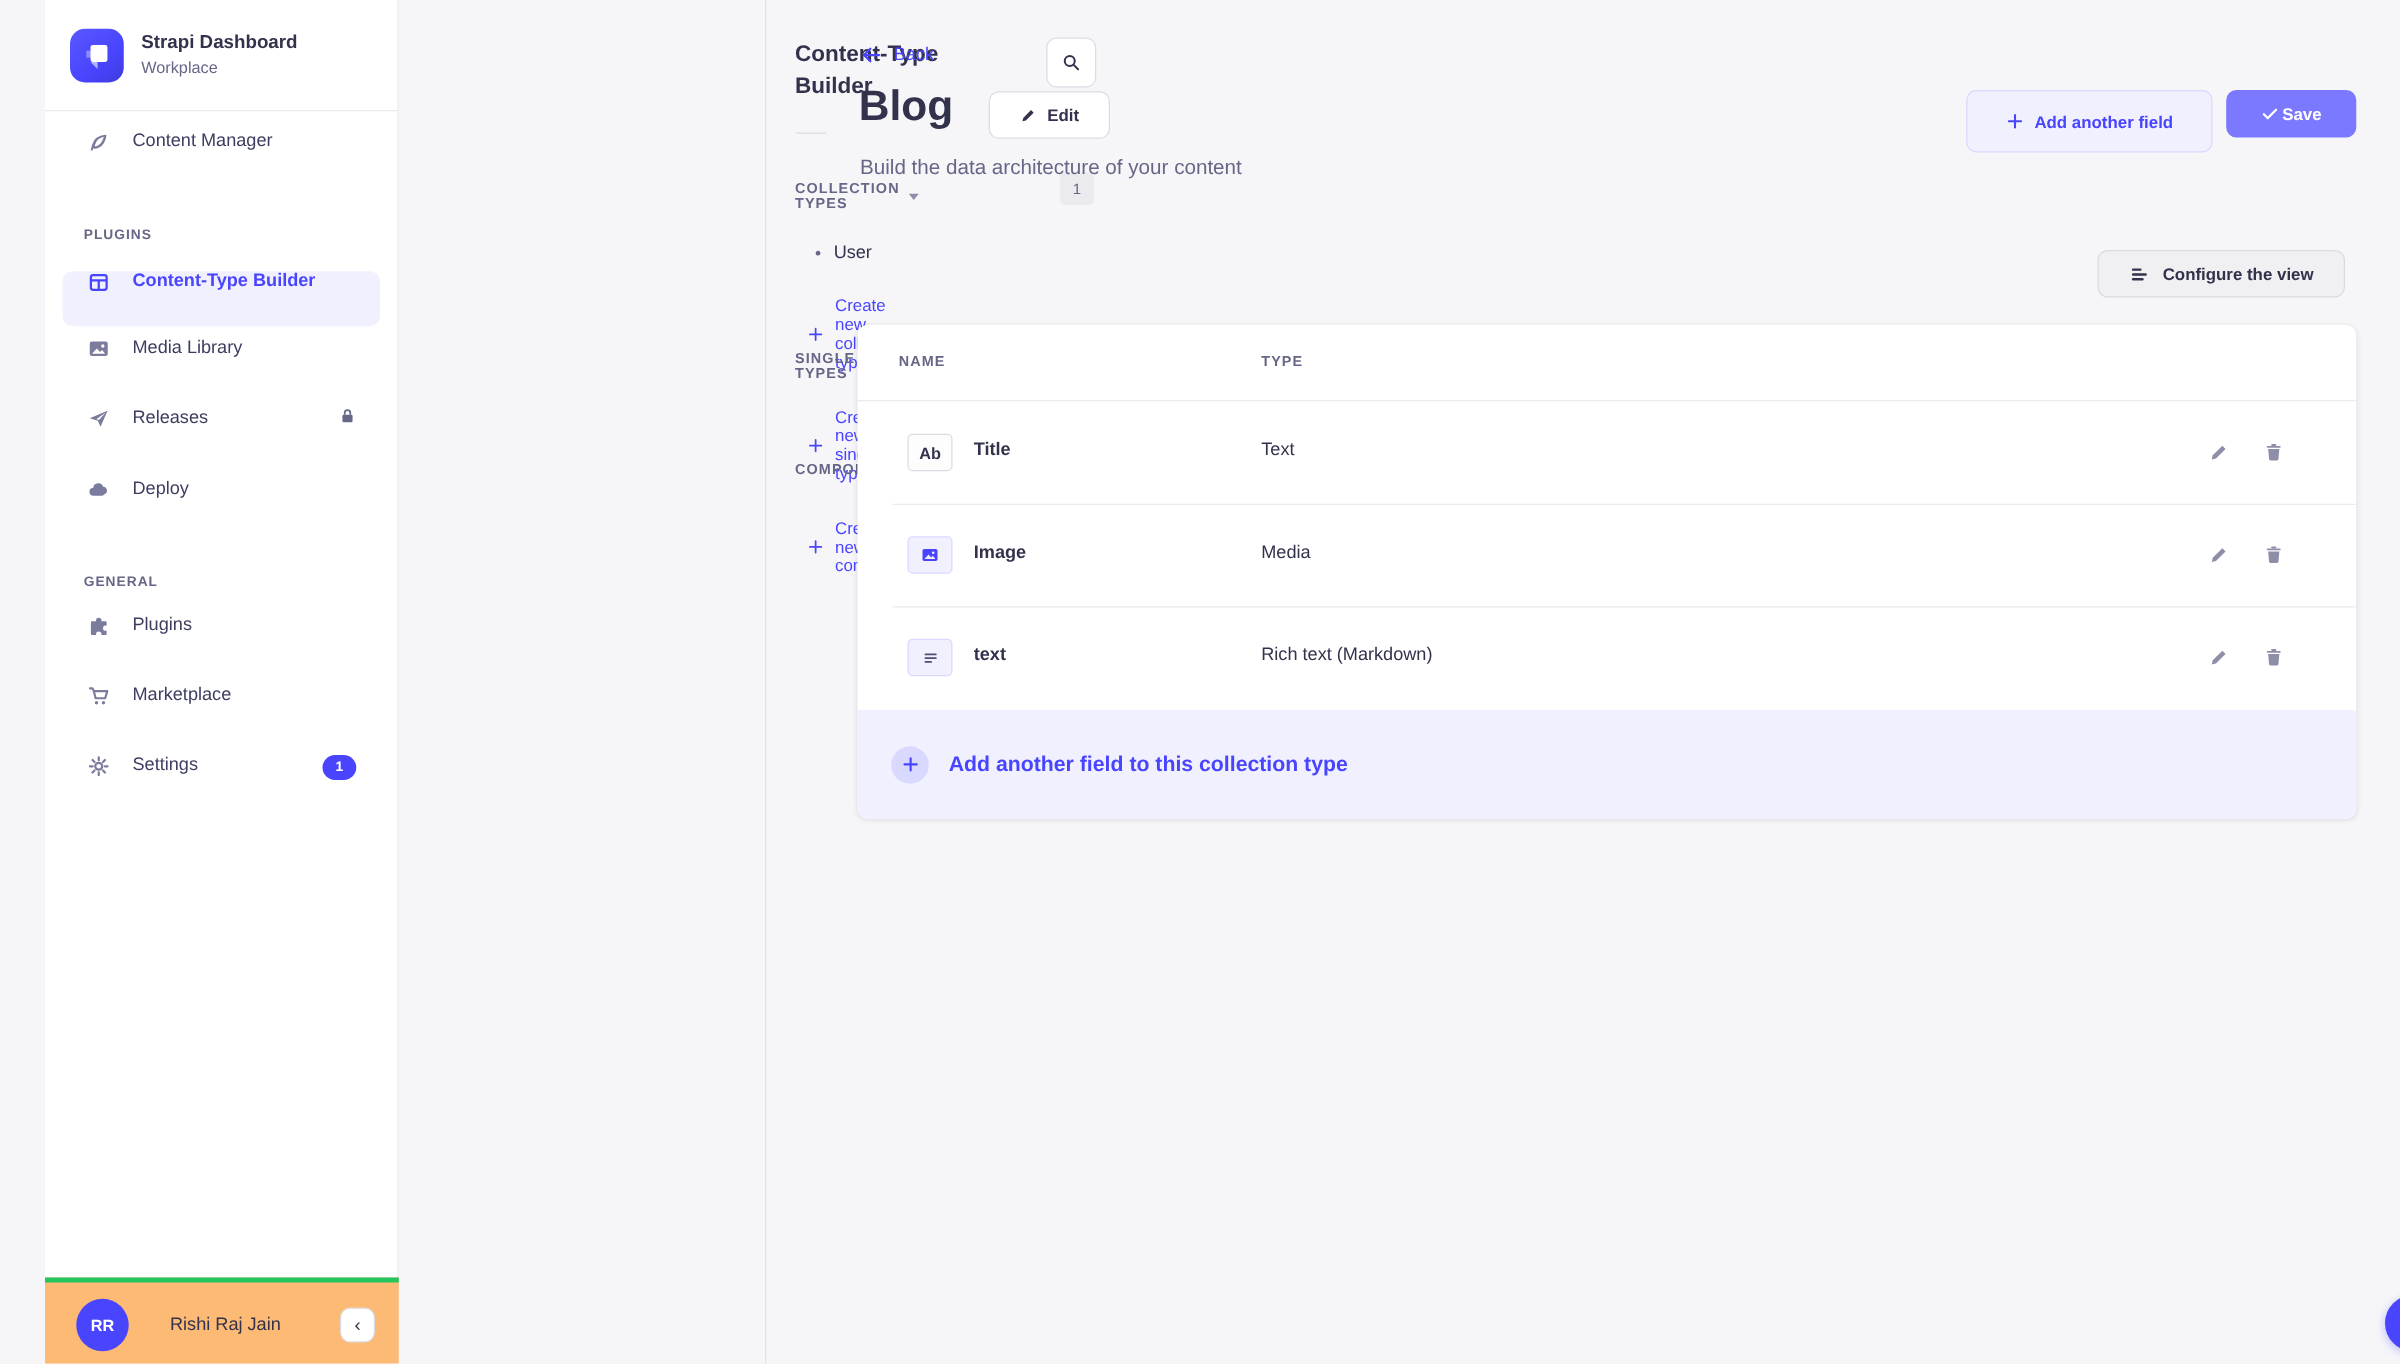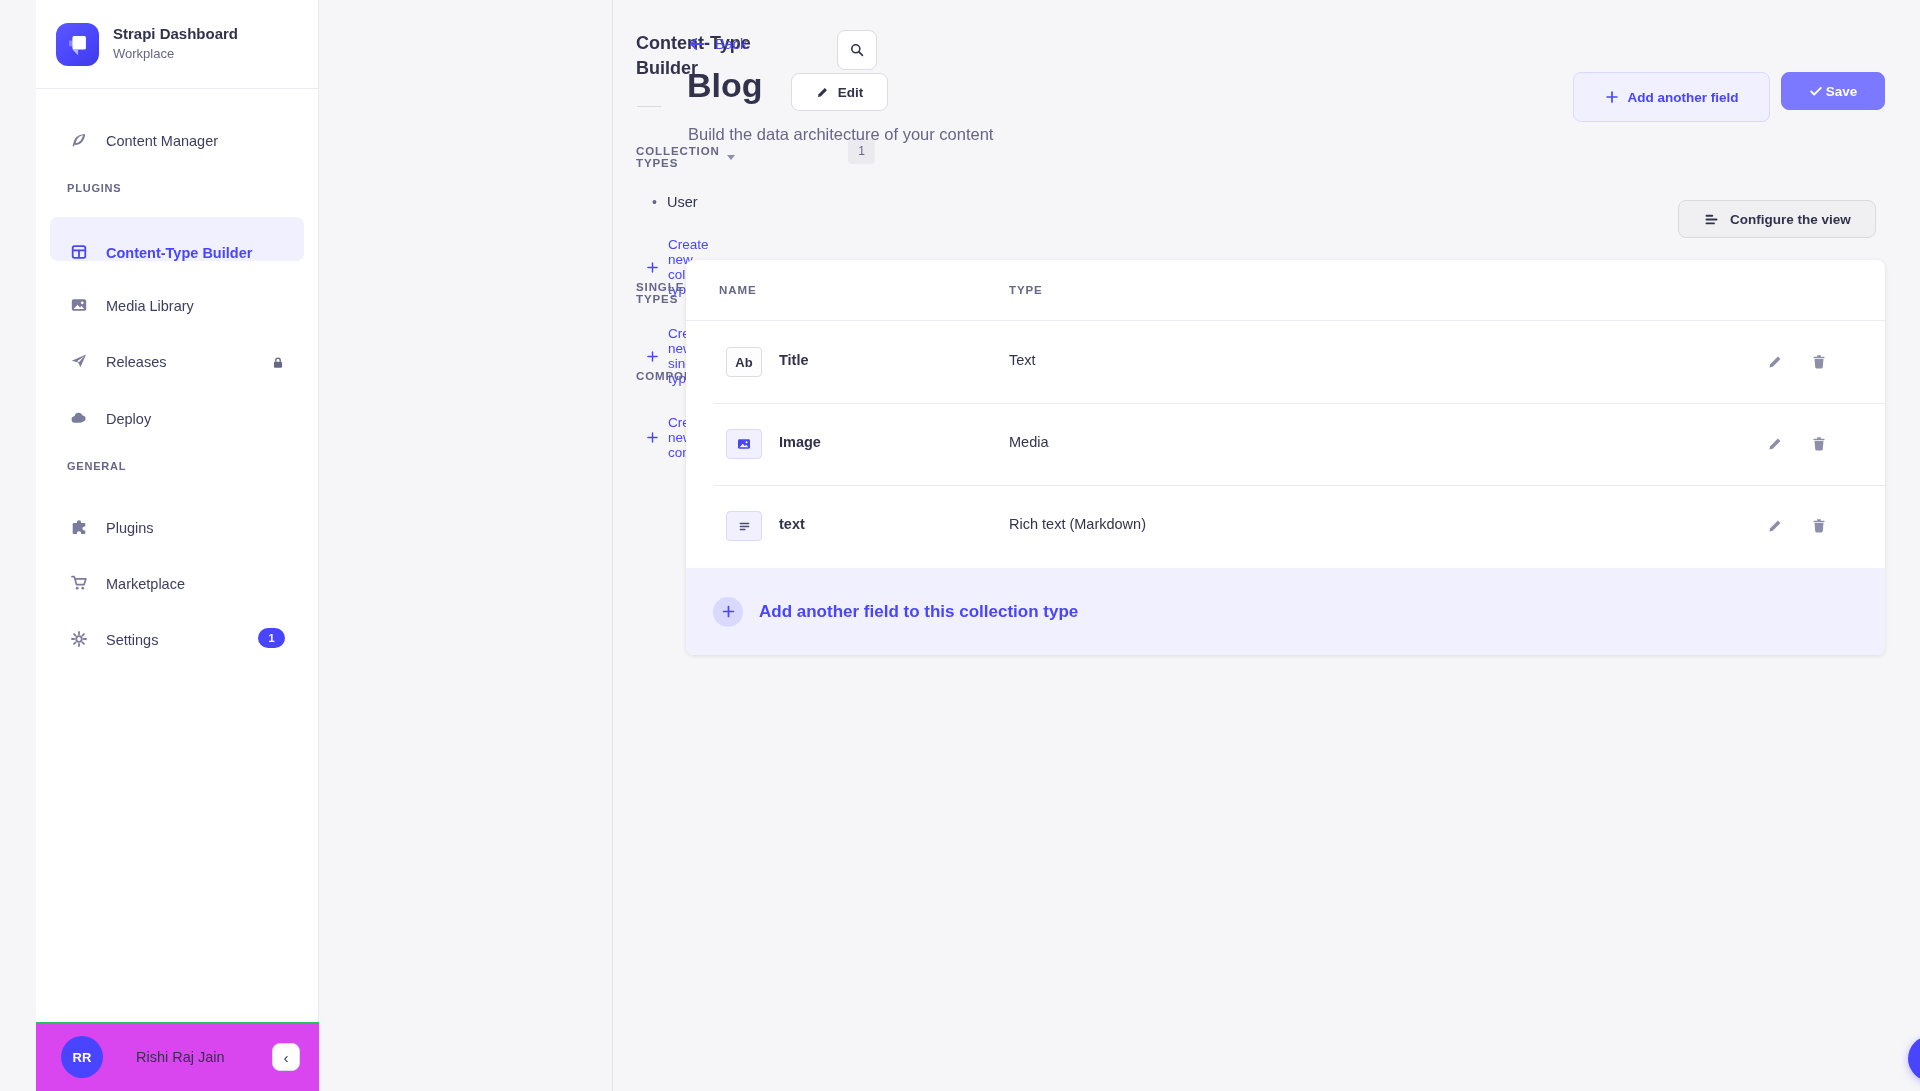--- a/index.html
+++ b/index.html
@@ -11,30 +11,30 @@
   .sidebar { position:absolute; left:0; top:0; width:283px; height:1091px; background:#ffffff; border-right:1px solid #eaeaef; }
   .brand { position:absolute; left:0; top:0; width:100%; height:89px; border-bottom:1px solid #eaeaef; }
   .logo { position:absolute; left:20px; top:23px; width:43px; height:43px; border-radius:12px;
           background:linear-gradient(140deg,#5a57ff 0%,#4945ff 60%,#3f3bde 100%);
           display:flex; align-items:center; justify-content:center; }
   .brand-name { position:absolute; left:77px; top:25px; font-size:15px; font-weight:700; color:#32324d; }
   .brand-sub  { position:absolute; left:77px; top:46px; font-size:13px; color:#666687; }
 
   .section-label { position:absolute; left:31px; font-size:11px; font-weight:700; letter-spacing:.8px; color:#666687; }
   .nav-item { position:absolute; left:14px; width:254px; height:44px; border-radius:8px;
-              display:flex; align-items:flex-end; padding:0 19px; gap:17px;
+              display:flex; align-items:flex-start; padding:0 19px; gap:17px;
               font-size:14.5px; color:#3d3d60; cursor:pointer; }
   .nav-item .ico { width:20px; display:flex; justify-content:center; align-items:center; color:#7b7b9d; flex:none; }
   .nav-item.active { background:#f0f0ff; color:#4945ff; font-weight:700; }
   .nav-item.active .ico { color:#4945ff; }
   .nav-item .trail { margin-left:auto; display:flex; align-items:center; color:#666687; }
   .count-pill { margin-left:auto; background:#4945ff; color:#fff; font-size:11px; font-weight:700;
                 min-width:27px; height:20px; border-radius:10px; display:flex; align-items:center; justify-content:center; }
 
-  .side-footer { position:absolute; left:0; bottom:0; width:283px; height:69px; border-top:1px solid #22c55e; background:#d946ef; }
+  .side-footer { position:absolute; left:0; bottom:0; width:283px; height:69px; border-top:4px solid #22c55e; background:#fdba74; }
   .avatar { position:absolute; left:25px; top:13px; width:42px; height:42px; border-radius:50%; background:#4945ff;
             color:#fff; font-size:13px; font-weight:700; display:flex; align-items:center; justify-content:center; }
   .user-name { position:absolute; left:100px; top:26px; font-size:14.5px; color:#32324d; }
   .collapse-btn { position:absolute; left:236px; top:20px; width:28px; height:28px; background:#fff;
                   border:1px solid #dcdce4; border-radius:8px; font-size:15px; color:#32324d;
                   display:flex; align-items:center; justify-content:center; cursor:pointer; }
 
   
   .subnav { position:absolute; left:283px; top:0; width:294px; height:1091px; border-right:1px solid #e2e2ea; }
   .subnav-title { position:absolute; left:317px; top:31px; width:160px; font-size:18px; font-weight:700; line-height:25px; color:#32324d; }

